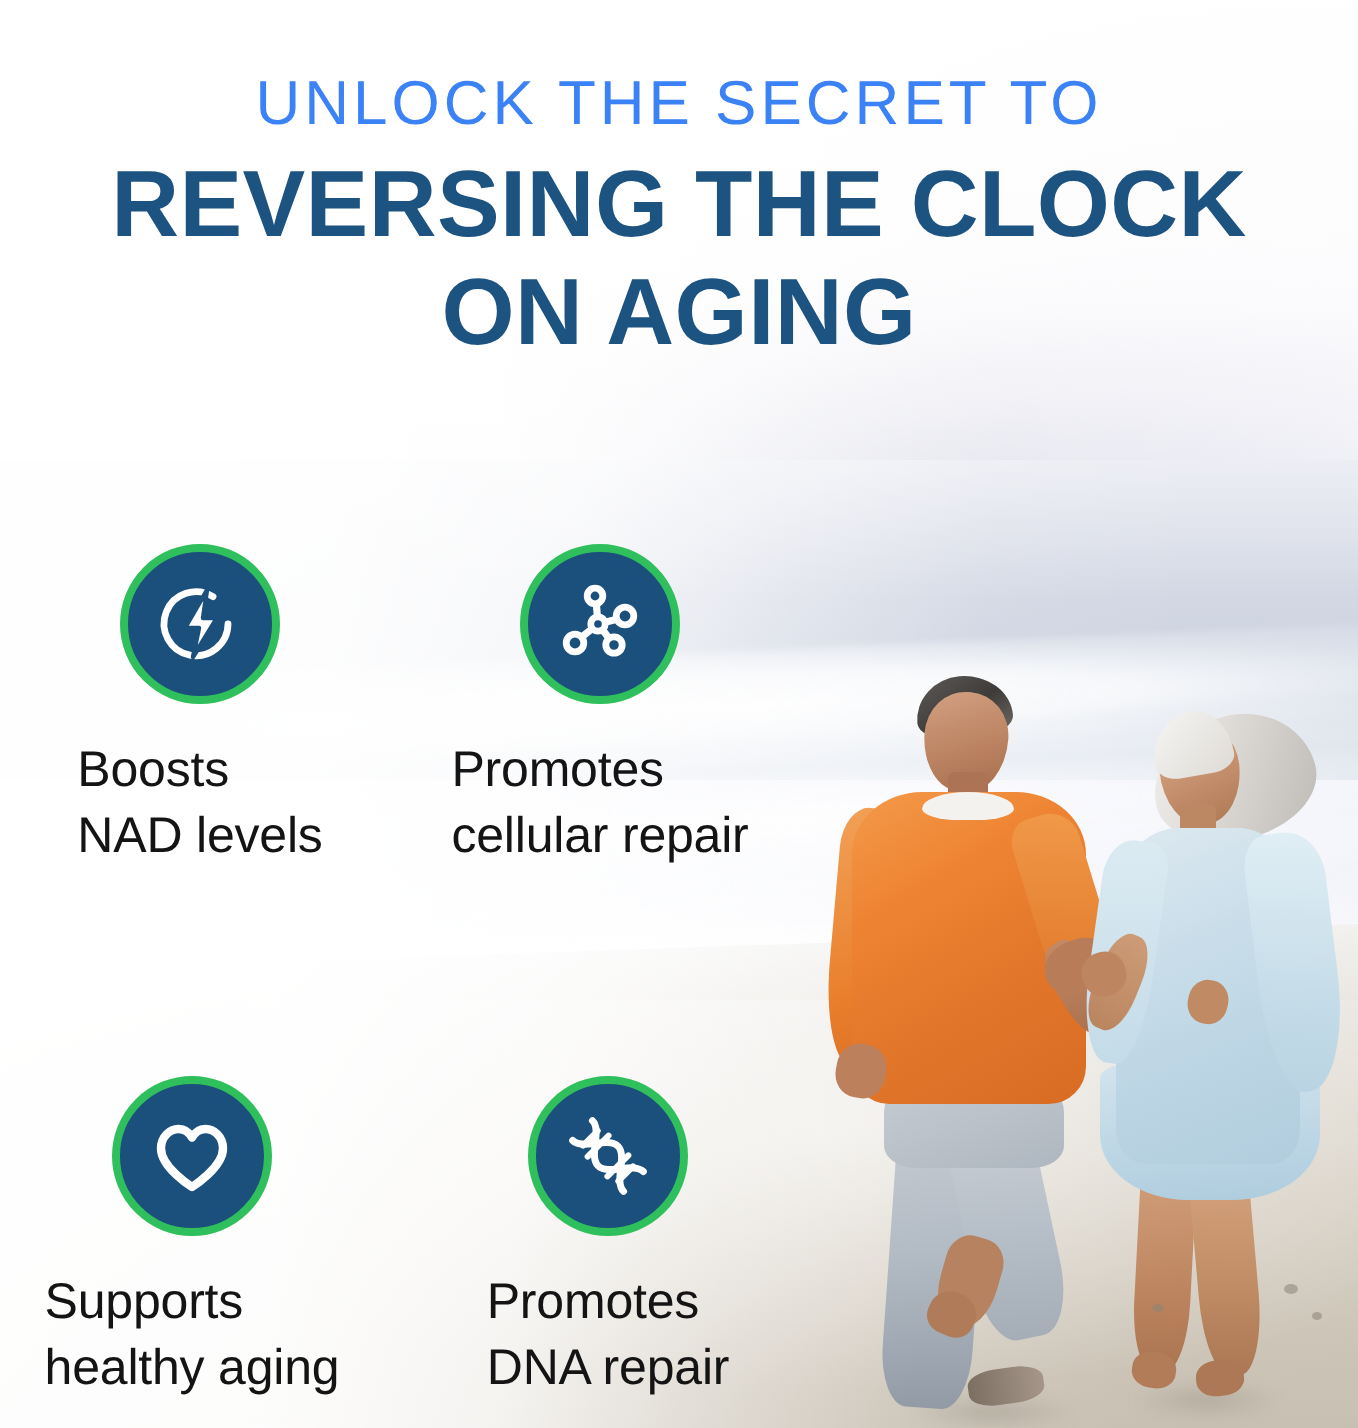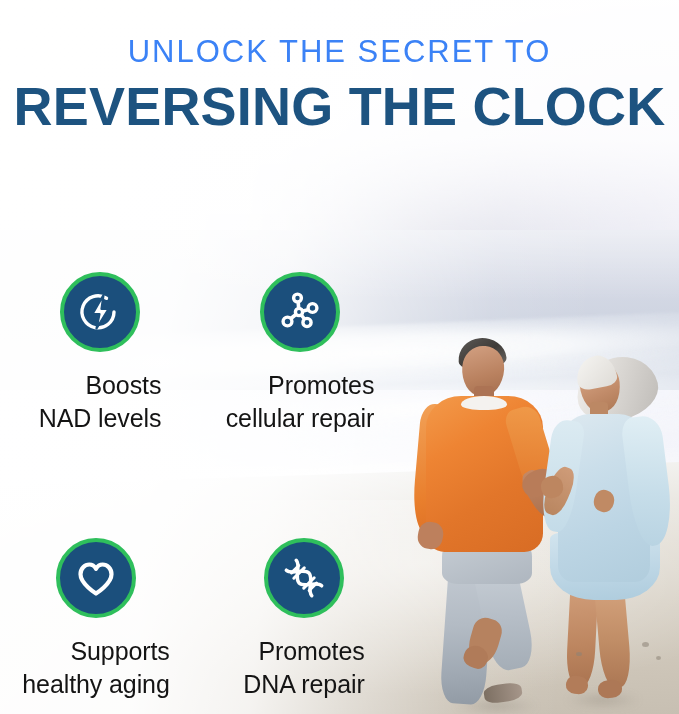--- a/index.html
+++ b/index.html
@@ -370,21 +370,21 @@
     font-family: "Liberation Sans", sans-serif;
     font-size: 31px;
     font-weight: 400;
     letter-spacing: 2.0px;
     color: #3b82f6;
     line-height: 1.06;
     white-space: nowrap;
   }
   .hl-line2 {
     font-family: "Liberation Sans", sans-serif;
-    font-size: 54px;
+    font-size: 47px;
     font-weight: 700;
     letter-spacing: 0.2px;
     color: #1d5380;
     line-height: 1.17;
     margin-top: 6px;
     white-space: nowrap;
   }
   .hl-line3 {
     font-family: "Liberation Sans", sans-serif;
     font-size: 47px;
@@ -426,21 +426,21 @@
     justify-content: center;
   }
   .icon-circle svg { display: block; }
   .bcell .blabel {
     margin-top: 17px;
     font-family: "Liberation Sans", sans-serif;
     font-size: 25px;
     font-weight: 400;
     color: #141414;
     line-height: 1.30;
-    text-align: right;
+    text-align: left;
     white-space: pre-line;
     letter-spacing: -0.1px;
   }
 </style>
 </head>
 <body>
 
 <div id="poster">
 
   <div class="bg-base"></div>
@@ -497,20 +497,21 @@
     <div class="fig woman-hand-r"></div>
 
     <div class="pebble" style="left:244px;top:342px;width:7px;height:5px;"></div>
     <div class="pebble" style="left:258px;top:356px;width:5px;height:4px;"></div>
     <div class="pebble" style="left:178px;top:352px;width:6px;height:4px;"></div>
   </div>
 
   <div class="headline">
     <div class="hl-line1">UNLOCK THE SECRET TO</div>
     <div class="hl-line2">REVERSING THE CLOCK</div>
+    <div class="hl-line3">ON AGING</div>
   </div>
 
   <div class="benefits">
 
     <div class="brow">
 
       <div class="bcell">
         <div class="icon-circle">
           <svg width="48" height="48" viewBox="0 0 48 48" aria-hidden="true">
             <path d="M30.5 10.3A16 16 0 1 0 38 24" fill="none" stroke="#ffffff" stroke-width="3.4" stroke-linecap="round"></path>

